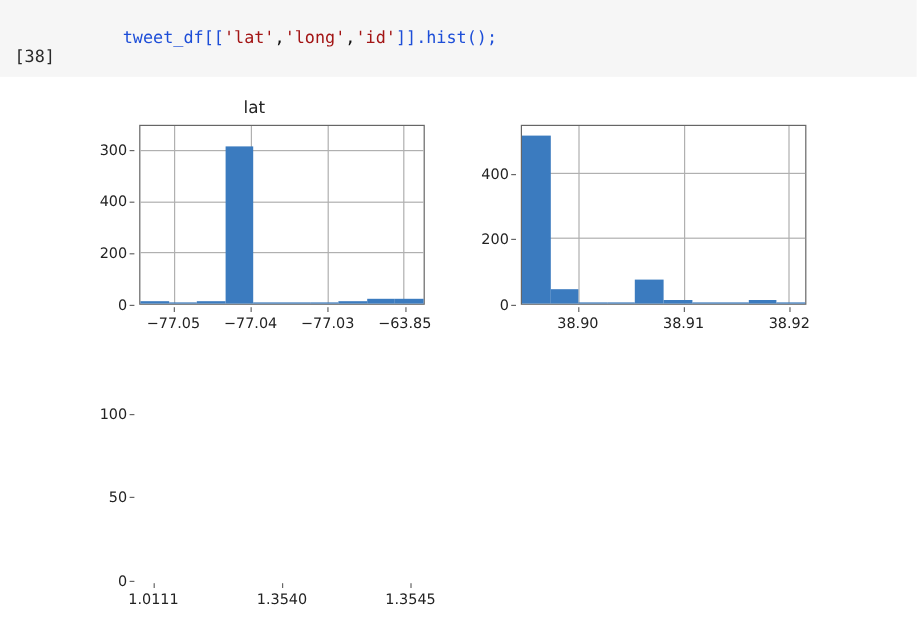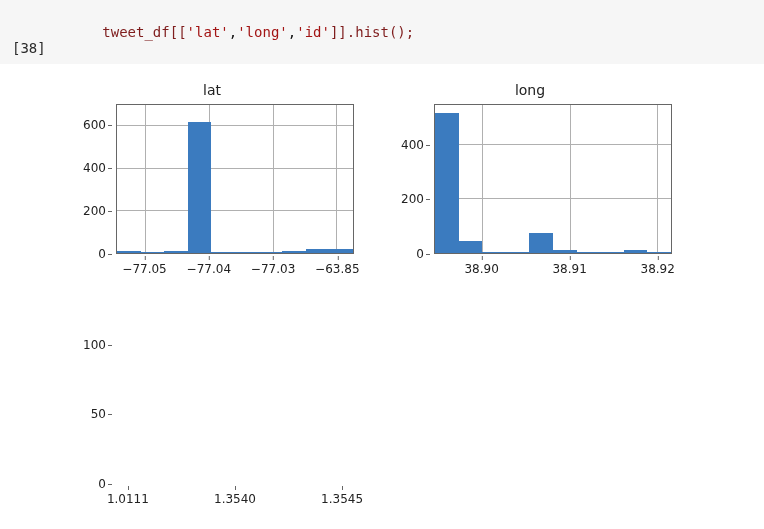--- a/index.html
+++ b/index.html
@@ -2,21 +2,21 @@
 <html><head>
   <meta charset="utf-8">
   <style>
     * { margin: 0; padding: 0; box-sizing: border-box; }
     body { font-family: 'DejaVu Sans Mono', Menlo, Consolas, monospace; background: #fff; }
     .wrap { width: 764px; }
 
     .code-cell { display: flex; align-items: flex-end; background: #f6f6f6; padding: 8px 6px; font-size: 14px; }
     .prompt { color: #2a2a2a; padding: 0 6px; white-space: pre; }
     .code-line { font-family: inherit; white-space: pre; }
-    .tok-var { color: #7f1d1d; }
+    .tok-var { color: #1d4ed8; }
     .tok-str { color: #a31515; }
     .tok-punct { color: #111; }
 
     .output { padding: 18px 0 0 62px; }
     .grid-charts { display: grid; grid-template-columns: 300px 300px; grid-template-rows: 200px 200px; gap: 30px 18px; }
 
     .chart { position: relative; width: 100%; height: 100%; }
     .chart-title { position: absolute; top: 0; left: 0; right: 0; text-align: center; font-family: 'DejaVu Sans', Arial, sans-serif; font-size: 14px; color: #222; }
     .plot-area { position: absolute; top: 22px; left: 54px; right: 8px; bottom: 28px; border: 1px solid #666; background: #fff; }
     .plot-area.nolabel-top { top: 12px; }
@@ -53,21 +53,21 @@
 
   <div class="output">
     <div class="grid-charts">
 
       <div class="chart">
         <div class="chart-title">lat</div>
         <div class="yticks">
           <span class="ytick" style="bottom:0%">0</span>
           <span class="ytick" style="bottom:28.6%">200</span>
           <span class="ytick" style="bottom:57.1%">400</span>
-          <span class="ytick" style="bottom:85.7%">600</span>
+          <span class="ytick" style="bottom:85.7%">300</span>
         </div>
         <div class="plot-area">
           <div class="gridline-h" style="bottom:28.6%"></div>
           <div class="gridline-h" style="bottom:57.1%"></div>
           <div class="gridline-h" style="bottom:85.7%"></div>
           <div class="gridline-v" style="left:12%"></div>
           <div class="gridline-v" style="left:39%"></div>
           <div class="gridline-v" style="left:66%"></div>
           <div class="gridline-v" style="left:93%"></div>
           <div class="bars">
@@ -85,21 +85,20 @@
         </div>
         <div class="xticks">
           <span class="xtick" style="left:12%">−77.05</span>
           <span class="xtick" style="left:39%">−77.04</span>
           <span class="xtick" style="left:66%">−77.03</span>
           <span class="xtick" style="left:93%">−63.85</span>
         </div>
       </div>
 
       <div class="chart">
-        <div class="chart-title">long</div>
         <div class="yticks">
           <span class="ytick" style="bottom:0%">0</span>
           <span class="ytick" style="bottom:36.4%">200</span>
           <span class="ytick" style="bottom:72.7%">400</span>
         </div>
         <div class="plot-area">
           <div class="gridline-h" style="bottom:36.4%"></div>
           <div class="gridline-h" style="bottom:72.7%"></div>
           <div class="gridline-v" style="left:20%"></div>
           <div class="gridline-v" style="left:57%"></div>

